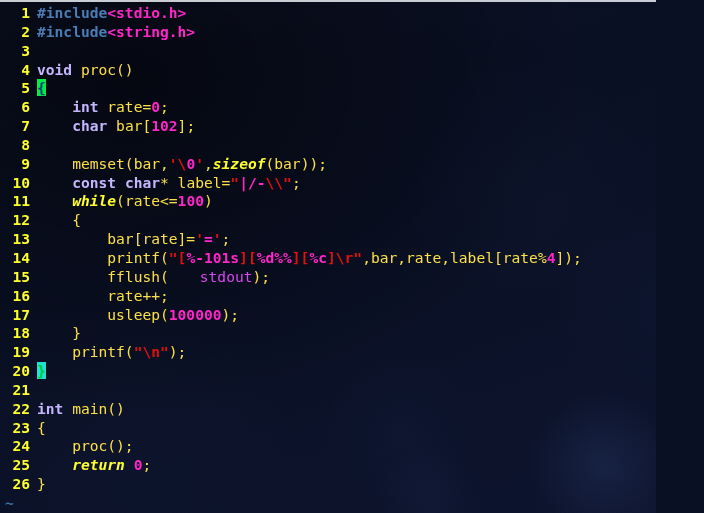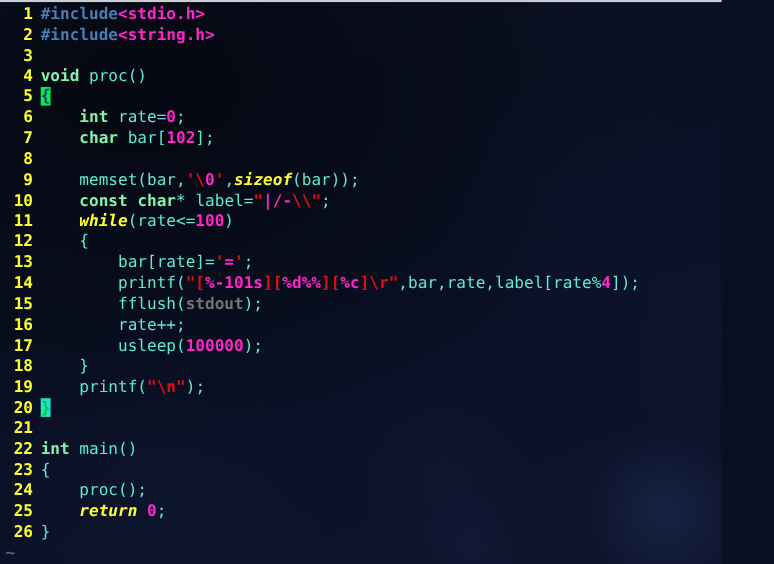--- a/index.html
+++ b/index.html
@@ -70,29 +70,29 @@
     color: #ffff2e;
     font-weight: bold;
     margin-right: 7px;
     -webkit-user-select: none;
     user-select: none;
   }
 
   
   .pp       { color: #4a7db5; font-weight: bold; }            
   .hdr      { color: #ff26c8; font-weight: bold; }            
-  .kw       { color: #86efac; font-weight: bold; }            
+  .kw       { color: #c4b5fd; font-weight: bold; }            
   .kw2      { color: #ffff2e; font-weight: bold; font-style: italic; }            
-  .plain    { color: #5eead4; }                               
+  .plain    { color: #fde047; }                               
   .num      { color: #ff26c8; font-weight: bold; }            
   .str      { color: #e01010; font-weight: bold; }            
   .esc      { color: #e01010; font-weight: bold; }            
   .fmt      { color: #ff26c8; font-weight: bold; }            
   .chr      { color: #ff26c8; font-weight: bold; }            
-  .ident    { color: #737373; font-weight: bold; }            
+  .ident    { color: #d946ef; font-weight: normal; margin-left: 31px; }            
   .tilde    { color: #3b6ea5; font-weight: bold; }            
 
   
   .hl-brace {
     background: #00ee4a;
     color: #0d3b7a;
     font-weight: bold;
   }
   .hl-cursor {
     background: #1fe3d0;

